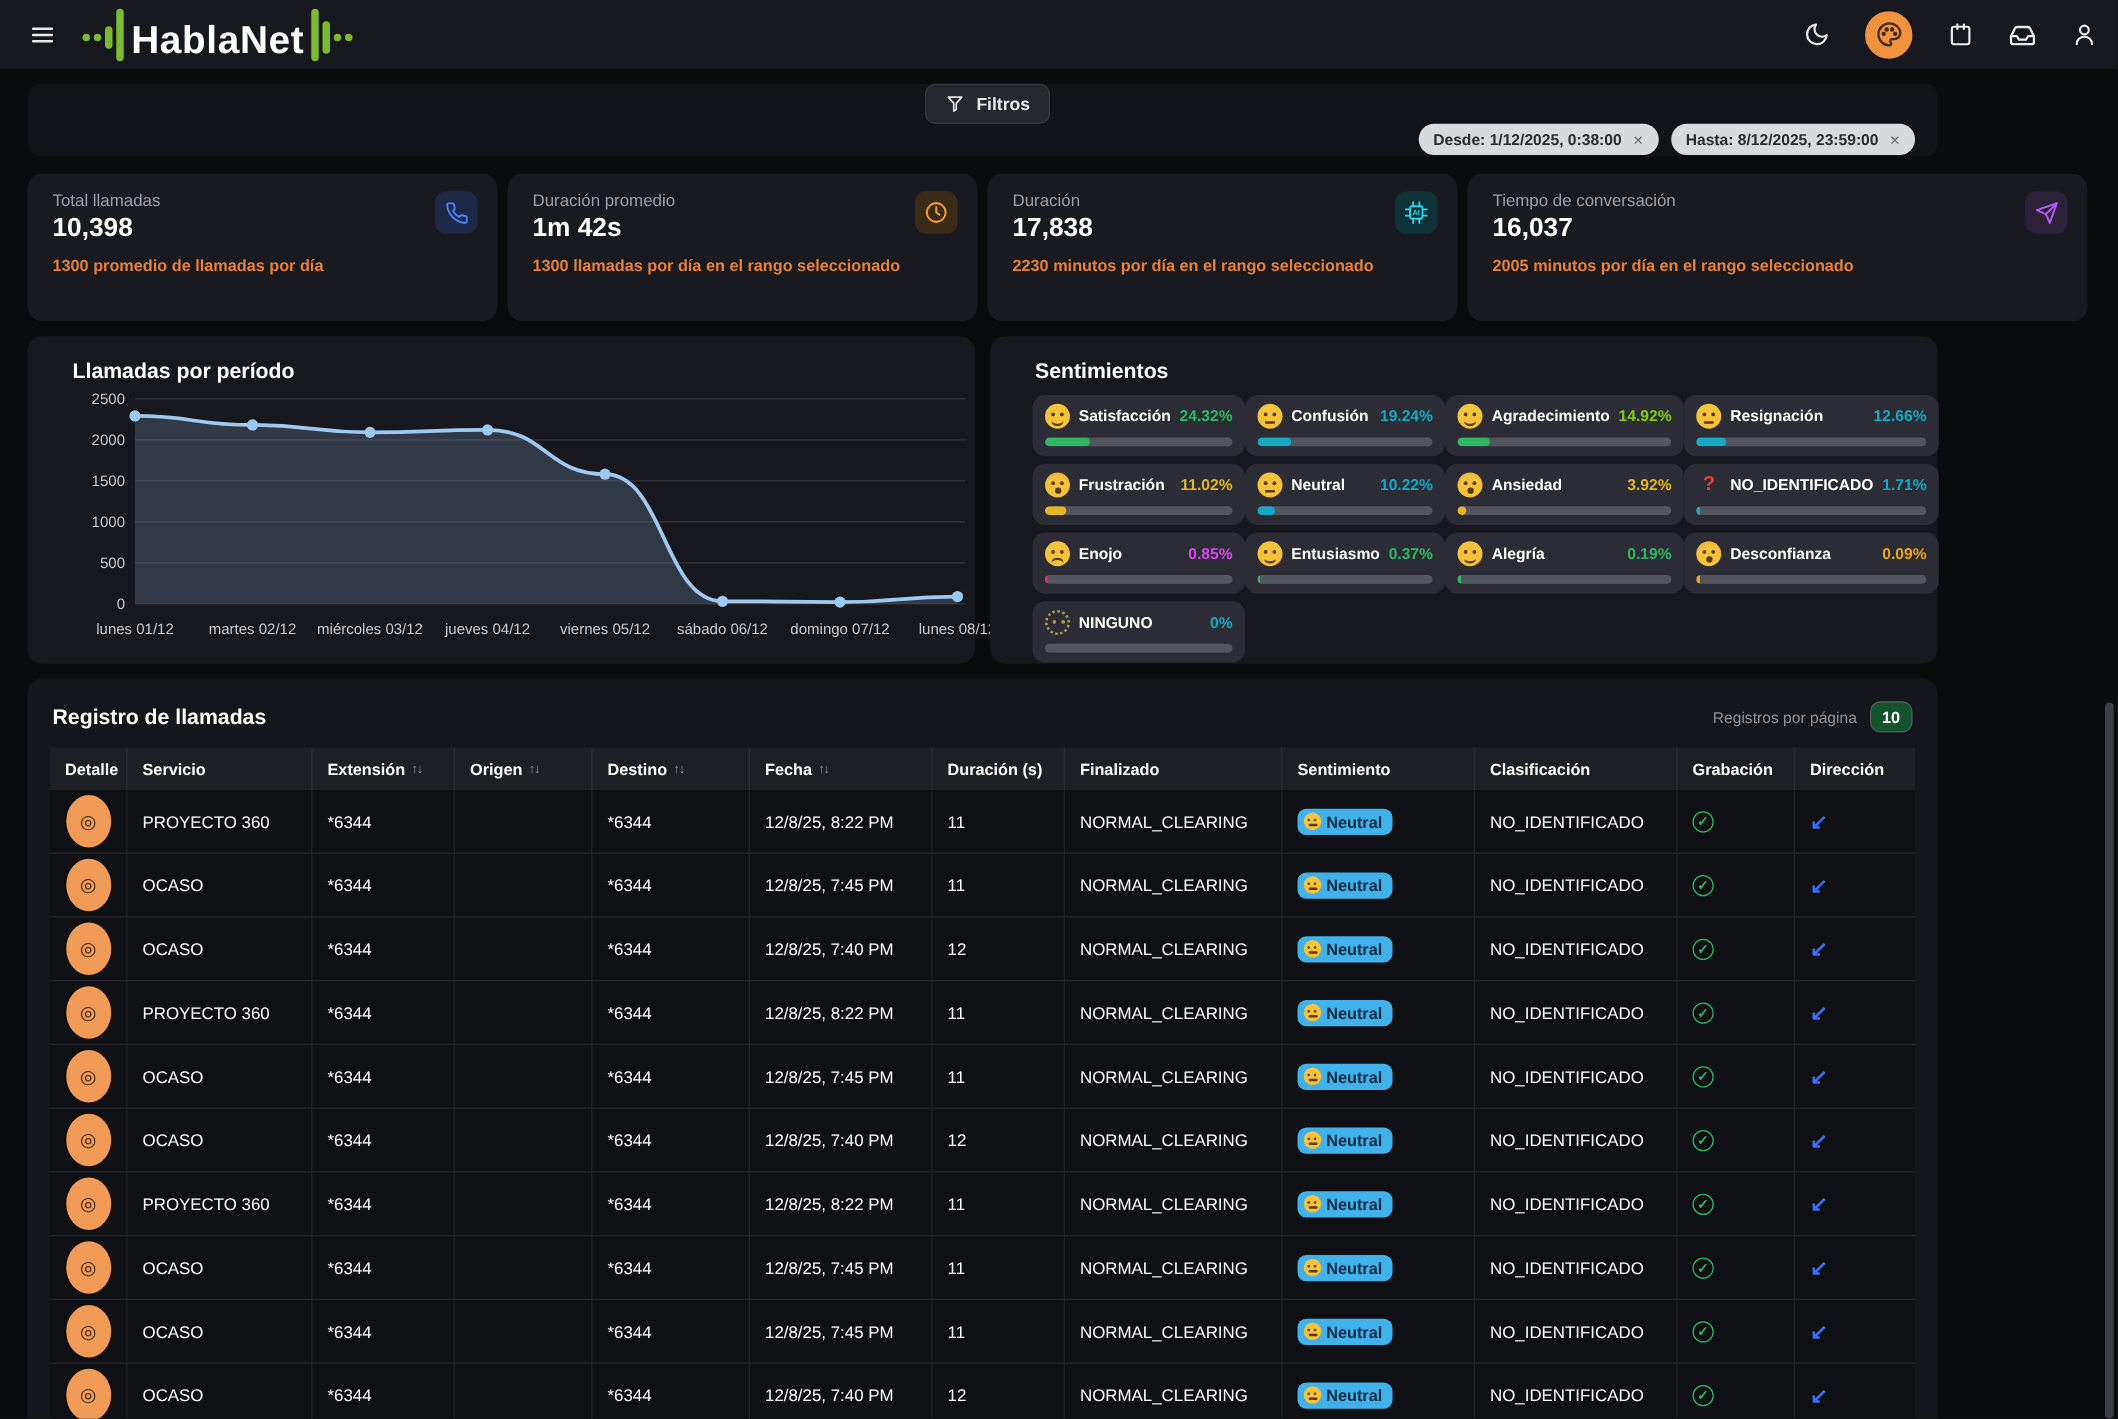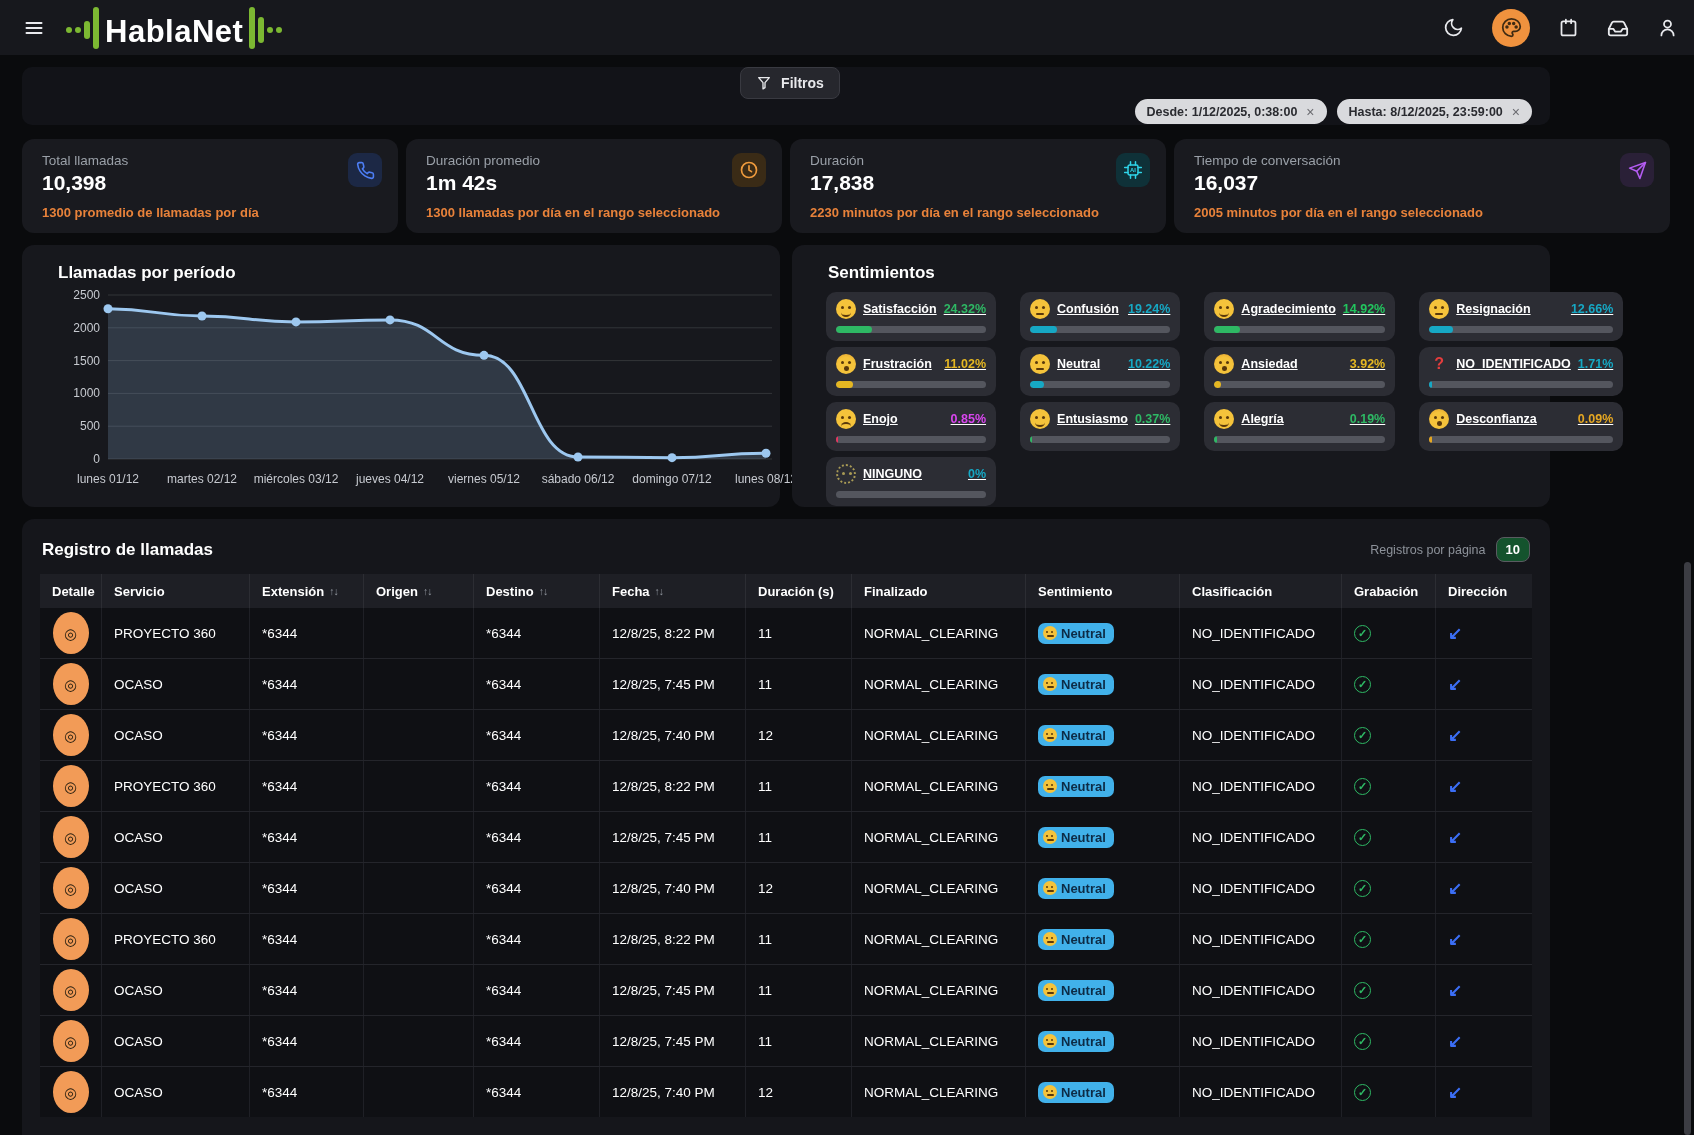--- a/index.html
+++ b/index.html
@@ -20,33 +20,33 @@
 
   
   .filters-bar { width:1528px; margin:12px 0 0 22px; background:#121318; border-radius:10px; height:58px; display:flex; align-items:center; padding:0 18px 0 26px;flex-direction:column; }
   .filters-btn { background:#26272d; border:1px solid #393a41; border-radius:8px; color:#e8e9ec; font-size:14px; font-weight:bold; height:32px; padding:0 15px; display:flex; gap:9px; align-items:center; }
   .chips { margin-left:auto; display:flex; gap:10px; }
   .chip { background:#d9dadd; color:#2a2b30; border-radius:14px; font-size:12.5px; height:25px; display:flex; align-items:center; padding:0 12px; gap:9px; font-weight:bold; }
   .chip-x { color:#6a6b70; font-size:14px; font-weight:normal; cursor:pointer; }
 
   
   .stats-row { display:grid; grid-template-columns:376px 376px 376px 496px; gap:8px; margin:14px 0 0 22px; }
-  .stat-card { background:#191a1f; border-radius:12px; padding:14px 20px; position:relative; height:94px; }
+  .stat-card { background:#191a1f; border-radius:12px; padding:14px 20px; position:relative; height:118px; }
   .stat-label { color:#9aa0a8; font-size:13.5px; }
   .stat-value { font-size:21px; font-weight:bold; margin-top:3px; }
   .stat-note { color:#e8823a; font-size:13px; font-weight:bold; margin-top:10px; }
   .stat-icon { position:absolute; top:14px; right:16px; width:34px; height:34px; border-radius:9px; display:flex; align-items:center; justify-content:center; }
 
   
   .mid-row { display:flex; gap:12px; margin:12px 0 0 22px; }
   .chart-card, .sent-panel { width:758px; height:262px; background:#17181d; border-radius:12px; padding:12px 34px; }
   .card-title { font-size:17px; font-weight:bold; margin:6px 0 4px 2px; }
   #chart-svg { overflow:visible; }
 
-  .sent-grid { display:grid; grid-template-columns:repeat(4,1fr); gap:6px 24px; margin-top:9px;text-decoration:underline; }
+  .sent-grid { display:grid; grid-template-columns:repeat(4,1fr); gap:6px 0; margin-top:9px; }
   .sent-item { background:#2c2d34; border-radius:10px; padding:7px 10px 9px; height:49px; }
   .sent-top { display:flex; align-items:center; gap:7px; }
   .sent-label { font-size:12.5px; font-weight:bold; flex:1; white-space:nowrap; overflow:hidden; }
   .sent-pct { font-size:12.5px; font-weight:bold; flex:none; }
   .sent-bar { height:7px; background:#54565e; border-radius:4px; margin-top:7px; overflow:hidden; }
   .sent-fill { height:100%; border-radius:4px; }
 
   
   .face { position:relative; width:20px; height:20px; border-radius:50%; background:#f5c33b; flex:none; }
   .face::before { content:""; position:absolute; left:5px; top:7px; width:3px; height:3px; border-radius:50%; background:#59380b; box-shadow:7px 0 0 #59380b; }
@@ -282,21 +282,21 @@
     </div>
     <div class="sent-bar">
       <div class="sent-fill" style="width: 19.24%; background: rgb(22, 168, 196);"></div>
     </div>
   </div>
 
   <div class="sent-item">
     <div class="sent-top">
       <span class="face face-smile"></span>
       <span class="sent-label">Agradecimiento</span>
-      <span class="sent-pct" style="color: #22c55e;">14.92%</span>
+      <span class="sent-pct" style="color: #84cc16;">14.92%</span>
     </div>
     <div class="sent-bar">
       <div class="sent-fill" style="width: 14.92%; background: rgb(46, 184, 100);"></div>
     </div>
   </div>
 
   <div class="sent-item">
     <div class="sent-top">
       <span class="face face-neutral"></span>
       <span class="sent-label">Resignación</span>

